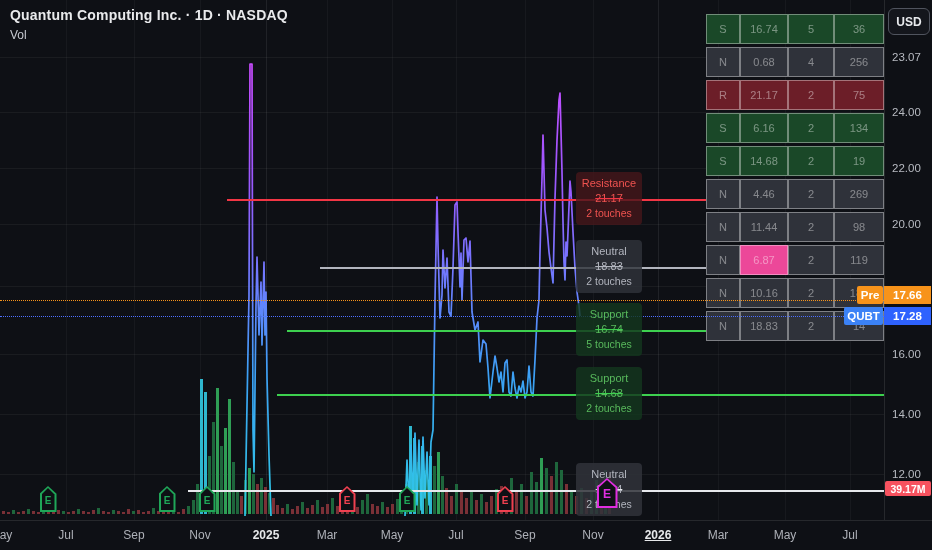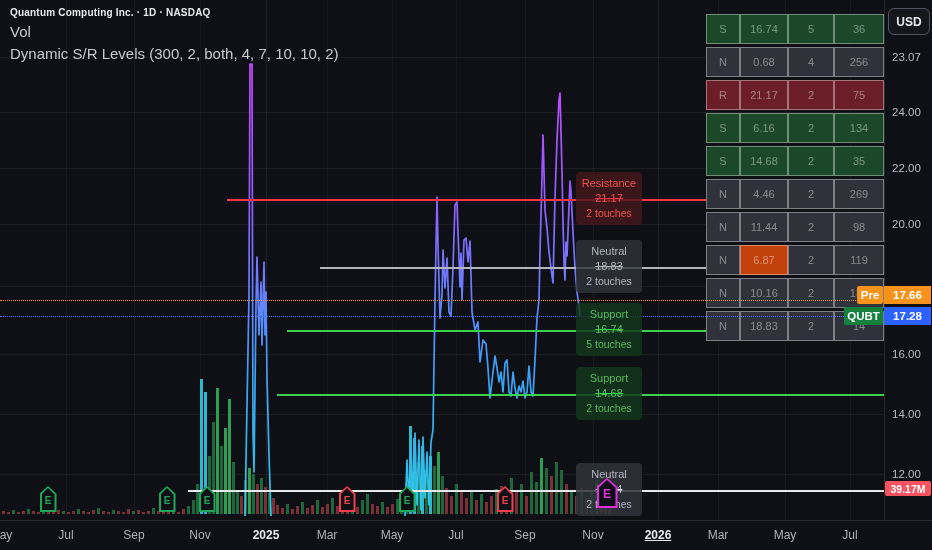--- a/index.html
+++ b/index.html
@@ -5,22 +5,22 @@
   html,body{margin:0;padding:0;background:#05060a;}
   #app{position:relative;width:932px;height:550px;background:#0e1015;overflow:hidden;
        font-family:"Liberation Sans",sans-serif;-webkit-font-smoothing:antialiased;}
   .abs{position:absolute;}
   
   .hgrid{position:absolute;left:0;width:884px;height:1px;background:rgba(255,255,255,0.05);}
   .vgrid{position:absolute;top:0;width:1px;height:520px;background:rgba(255,255,255,0.04);}
   .vgrid.bold{background:rgba(255,255,255,0.08);}
   
   #legend{position:absolute;left:10px;top:7px;z-index:9;}
-  #legend .title{font-size:10px;font-weight:700;color:#e9eaec;letter-spacing:.2px;}
-  #legend .sub{font-size:15px;color:#c6c9d0;margin-top:5px;}
+  #legend .title{font-size:14px;font-weight:700;color:#e9eaec;letter-spacing:.2px;}
+  #legend .sub{font-size:12px;color:#c6c9d0;margin-top:5px;}
   
   .vbar{position:absolute;width:3px;}
   
   .lvl-line{position:absolute;height:2px;z-index:4;}
   .dot-line{position:absolute;left:0;width:884px;height:0;border-top:1px dotted;z-index:6;}
   
   .lvl-label{position:absolute;left:576px;width:62px;text-align:center;border-radius:4px;
              padding:4px 2px;z-index:7;line-height:15px;}
   .lvl-label .nm{font-size:11px;}
   .lvl-label .vl{font-size:11px;text-decoration:line-through;}
@@ -301,21 +301,20 @@
         <div class="ebadge" style="left: 596.5px; top: 478px; width: 21px; height: 30px;">
           <div class="shield" style="background: rgb(224, 46, 224);"></div>
           <div class="inner"></div>
           <div class="ltr" style="color: rgb(224, 46, 224); font-size: 12px;">E</div>
         </div>
       </div>
 
     <div id="legend">
       <div class="title">Quantum Computing Inc. · 1D · NASDAQ</div>
       <div class="sub">Vol</div>
-      <div class="sub">Dynamic S/R Levels (300, 2, both, 4, 7, 10, 10, 2)</div>
     </div>
 
     <div id="srtable">
         <div class="trow">
           <div class="tcell" style="width: 34px; background: rgb(26, 72, 40);">S</div>
           <div class="tcell" style="width: 48px; background: rgb(26, 72, 40);">16.74</div>
           <div class="tcell" style="width: 46px; background: rgb(26, 72, 40);">5</div>
           <div class="tcell" style="width: 50px; background: rgb(26, 72, 40);">36</div>
         </div>
         <div class="trow">
@@ -333,37 +332,37 @@
         <div class="trow">
           <div class="tcell" style="width: 34px; background: rgb(26, 72, 40);">S</div>
           <div class="tcell" style="width: 48px; background: rgb(26, 72, 40);">6.16</div>
           <div class="tcell" style="width: 46px; background: rgb(26, 72, 40);">2</div>
           <div class="tcell" style="width: 50px; background: rgb(26, 72, 40);">134</div>
         </div>
         <div class="trow">
           <div class="tcell" style="width: 34px; background: rgb(26, 72, 40);">S</div>
           <div class="tcell" style="width: 48px; background: rgb(26, 72, 40);">14.68</div>
           <div class="tcell" style="width: 46px; background: rgb(26, 72, 40);">2</div>
-          <div class="tcell" style="width: 50px; background: rgb(26, 72, 40);">35</div>
+          <div class="tcell" style="width: 50px; background: rgb(26, 72, 40);">19</div>
         </div>
         <div class="trow">
           <div class="tcell" style="width: 34px; background: rgb(47, 50, 58);">N</div>
           <div class="tcell" style="width: 48px; background: rgb(47, 50, 58);">4.46</div>
           <div class="tcell" style="width: 46px; background: rgb(47, 50, 58);">2</div>
           <div class="tcell" style="width: 50px; background: rgb(47, 50, 58);">269</div>
         </div>
         <div class="trow">
           <div class="tcell" style="width: 34px; background: rgb(47, 50, 58);">N</div>
           <div class="tcell" style="width: 48px; background: rgb(47, 50, 58);">11.44</div>
           <div class="tcell" style="width: 46px; background: rgb(47, 50, 58);">2</div>
           <div class="tcell" style="width: 50px; background: rgb(47, 50, 58);">98</div>
         </div>
         <div class="trow">
           <div class="tcell" style="width: 34px; background: rgb(47, 50, 58);">N</div>
-          <div class="tcell" style="width: 48px; background: #c2410c;">6.87</div>
+          <div class="tcell" style="width: 48px; background: #ec4899;">6.87</div>
           <div class="tcell" style="width: 46px; background: rgb(47, 50, 58);">2</div>
           <div class="tcell" style="width: 50px; background: rgb(47, 50, 58);">119</div>
         </div>
         <div class="trow">
           <div class="tcell" style="width: 34px; background: rgb(47, 50, 58);">N</div>
           <div class="tcell" style="width: 48px; background: rgb(47, 50, 58);">10.16</div>
           <div class="tcell" style="width: 46px; background: rgb(47, 50, 58);">2</div>
           <div class="tcell" style="width: 50px; background: rgb(47, 50, 58);">180</div>
         </div>
         <div class="trow">
@@ -387,21 +386,21 @@
         <div class="ptick" style="top: 474px;">12.00</div>
       </div>
   </div>
 
   <div id="badges">
       <div class="pricebadge" style="left: 857px; top: 286px;">
         <div class="tag" style="background: rgb(247, 147, 26); width: 16px;">Pre</div>
         <div class="val" style="background: rgb(247, 147, 26);">17.66</div>
       </div>
       <div class="pricebadge" style="left: 844px; top: 307px;">
-        <div class="tag" style="background: #15803d; width: 29px;">QUBT</div>
+        <div class="tag" style="background: #3b82f6; width: 29px;">QUBT</div>
         <div class="val" style="background: rgb(46, 98, 254);">17.28</div>
       </div>
       <div id="volbadge" style="top: 481px; background: rgb(247, 82, 95);">39.17M</div>
     </div>
 
   <div id="time-axis">
     <div id="tticks">
         <div class="ttick" style="left: 6px;">ay</div>
         <div class="ttick" style="left: 66px;">Jul</div>
         <div class="ttick" style="left: 134px;">Sep</div>

